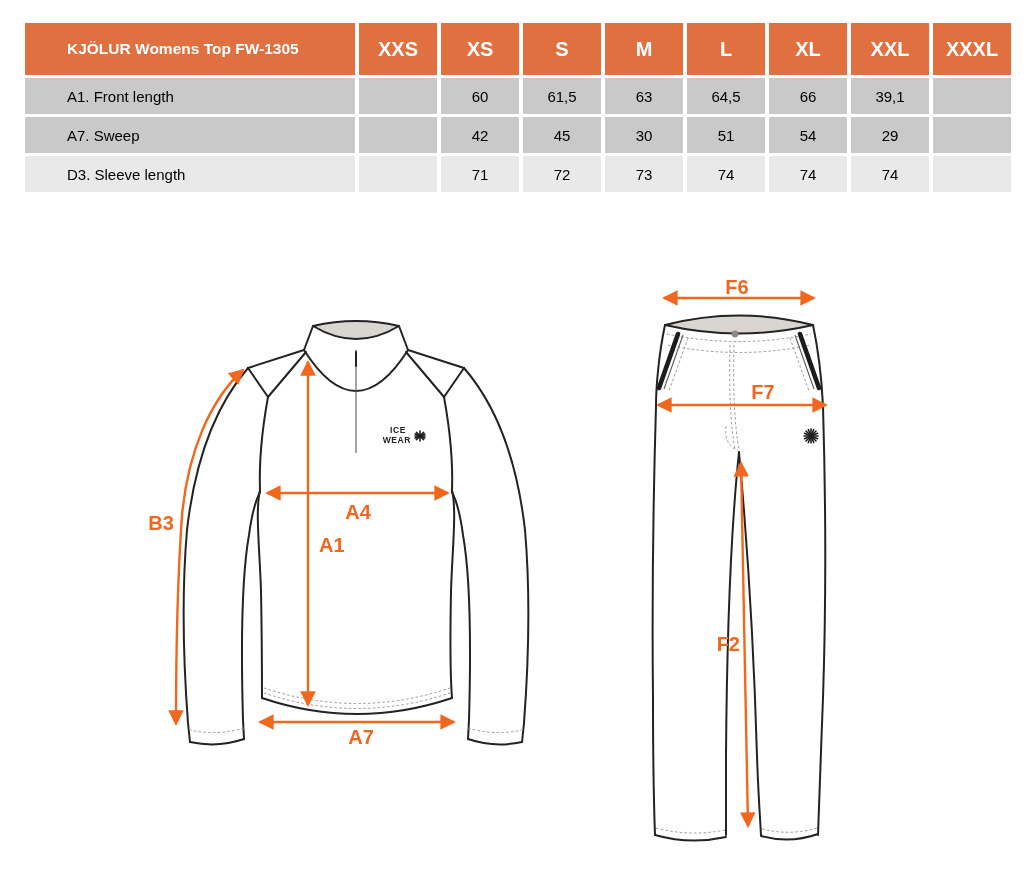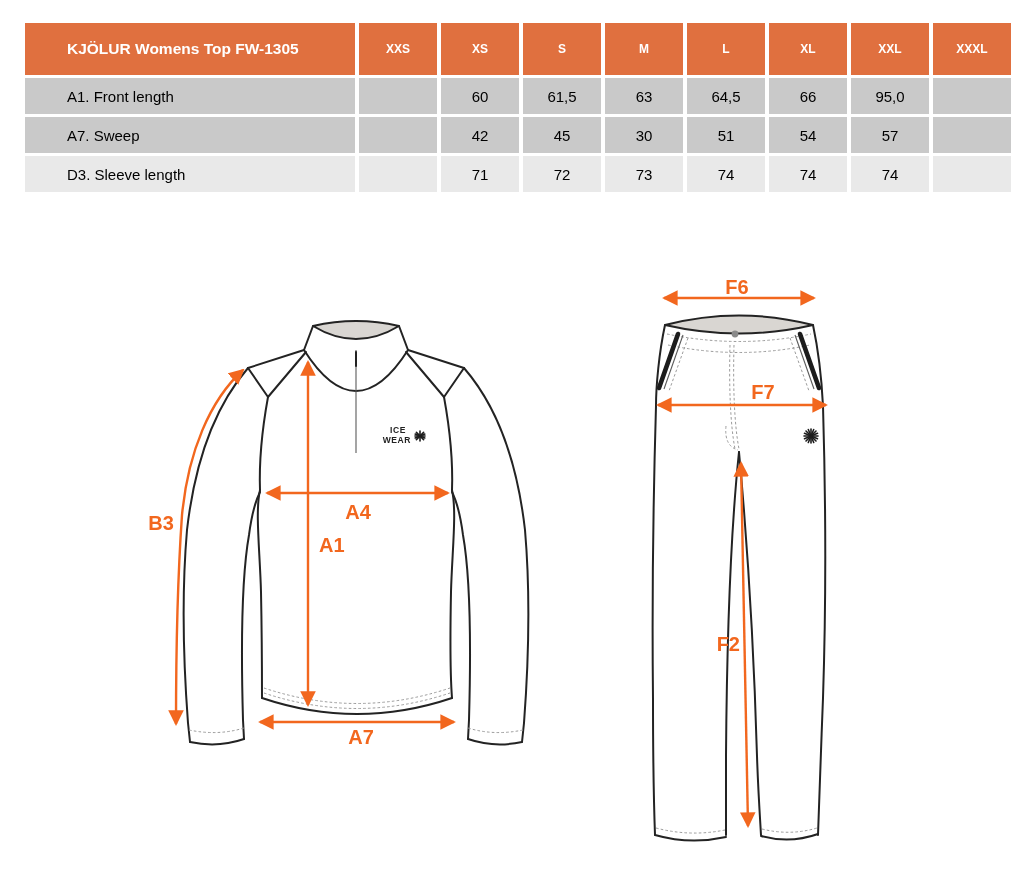--- a/index.html
+++ b/index.html
@@ -7,21 +7,21 @@
     position:relative;width:1029px;height:885px;background:#fff;overflow:hidden;
     font-family:"Liberation Sans",sans-serif;color:#1b1b1b;
   }
   
   table.size-table{
     border-collapse:separate;border-spacing:4px 3px;
     table-layout:fixed;width:990px;margin:20px 0 0 21px;
   }
   .size-table th,.size-table td{overflow:hidden;white-space:nowrap;}
   .size-table thead th{
-    background:#e0703f;color:#fff;font-weight:bold;font-size:12px;
+    background:#e0703f;color:#fff;font-weight:bold;font-size:20px;
     height:50px;vertical-align:middle;
   }
   .size-table thead th.title-cell{text-align:left;padding-left:42px;font-size:15.5px;}
   .size-table tbody td{
     height:34px;font-size:15px;text-align:center;vertical-align:middle;color:#000000;
   }
   .size-table tbody tr.dark td{background:#c9c9c9;}
   .size-table tbody tr.light td{background:#e9e9e9;}
   .size-table tbody td.label-cell{text-align:left;padding-left:42px;}
   
@@ -73,32 +73,32 @@
     </thead>
     <tbody>
       <tr class="dark">
         <td class="label-cell">A1. Front length</td>
         <td></td>
         <td>60</td>
         <td>61,5</td>
         <td>63</td>
         <td>64,5</td>
         <td>66</td>
-        <td>95,0</td>
+        <td>39,1</td>
         <td></td>
       </tr>
       <tr class="dark">
         <td class="label-cell">A7. Sweep</td>
         <td></td>
         <td>42</td>
         <td>45</td>
         <td>30</td>
         <td>51</td>
         <td>54</td>
-        <td>57</td>
+        <td>29</td>
         <td></td>
       </tr>
       <tr class="light">
         <td class="label-cell">D3. Sleeve length</td>
         <td></td>
         <td>71</td>
         <td>72</td>
         <td>73</td>
         <td>74</td>
         <td>74</td>

